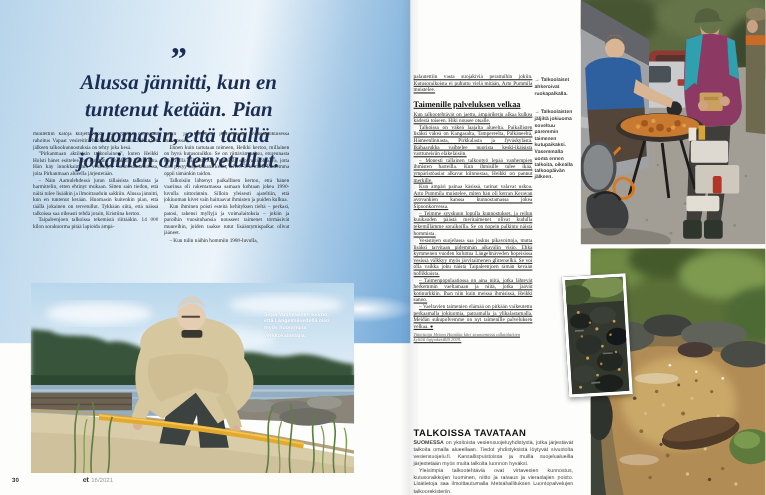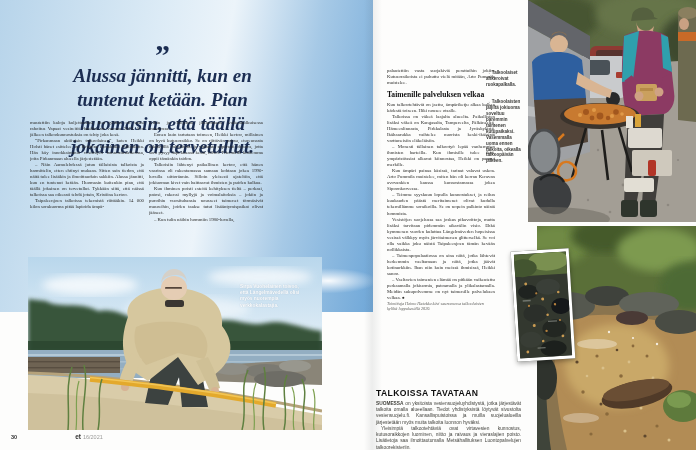--- a/index.html
+++ b/index.html
@@ -25,22 +25,22 @@
      font-family:"Liberation Sans",sans-serif;font-size:4.8px;line-height:1.3;
      font-weight:bold;color:#fff;text-shadow:0 0 1px rgba(60,90,120,.35);}
   #footer{position:absolute;left:11px;top:433px;font-family:"Liberation Sans",sans-serif;font-size:5.5px;color:#333;}
   #footer .pageno{font-weight:bold;margin-right:58px;}
   #footer .mag{font-weight:bold;font-size:6.5px;}
   #footer .issue{color:#9a9a98;margin-left:2px;}
   
   #fold{position:absolute;left:364px;top:0;width:18px;height:450px;
     background:linear-gradient(to right,rgba(0,0,0,0),rgba(90,95,100,.10) 45%,rgba(0,0,0,0));}
   
-  #r-col{position:absolute;left:387px;top:68px;width:108px;font-size:4.8px;line-height:1.26;
-         text-align:justify;color:#2a2a28;}
+  #r-col{position:absolute;left:376px;top:68px;width:108px;font-size:4.8px;line-height:1.26;
+         text-align:justify;color:#2a2a28;text-decoration:underline;}
   #r-col p{margin:0;}
   #r-col .paras p + p{text-indent:5px;}
   #r-heading{font-size:7.6px;font-weight:bold;margin:5px 0 2.5px 0;color:#111;text-align:left;line-height:1.1;}
   #r-footnote{margin-top:4px;font-style:italic;font-size:4.2px;color:#5c5c5a;text-align:left;}
   .gutter-caption{position:absolute;width:37px;font-family:"Liberation Sans",sans-serif;
      font-size:4.5px;line-height:1.32;color:#3a3a38;font-weight:bold;}
   #caption-1{left:486px;top:70px;}
   #caption-2{left:486px;top:99px;}
   #info-box{position:absolute;left:376px;top:388px;width:145px;font-family:"Liberation Sans",sans-serif;}
   #info-box h3{margin:0 0 3px 0;font-size:8.6px;letter-spacing:.4px;color:#0e0e0e;}

